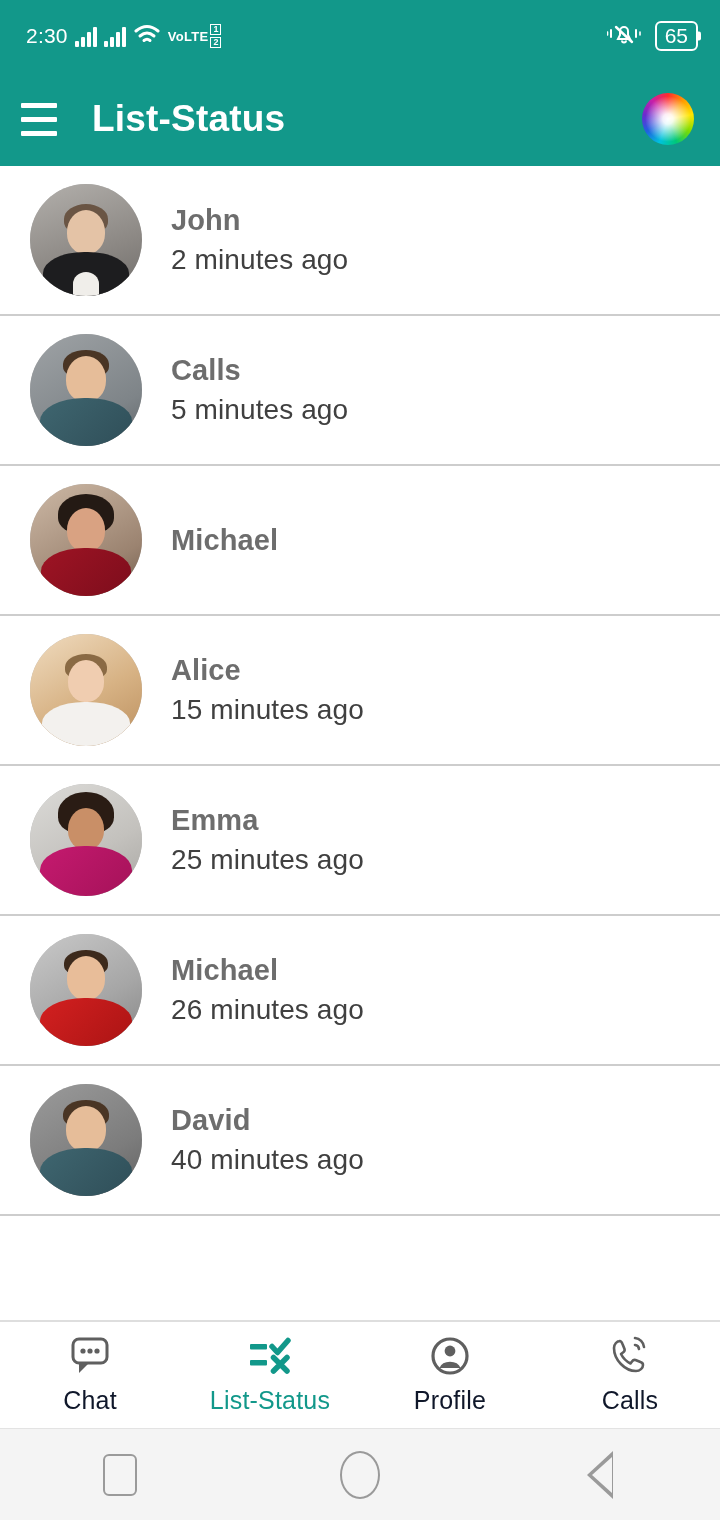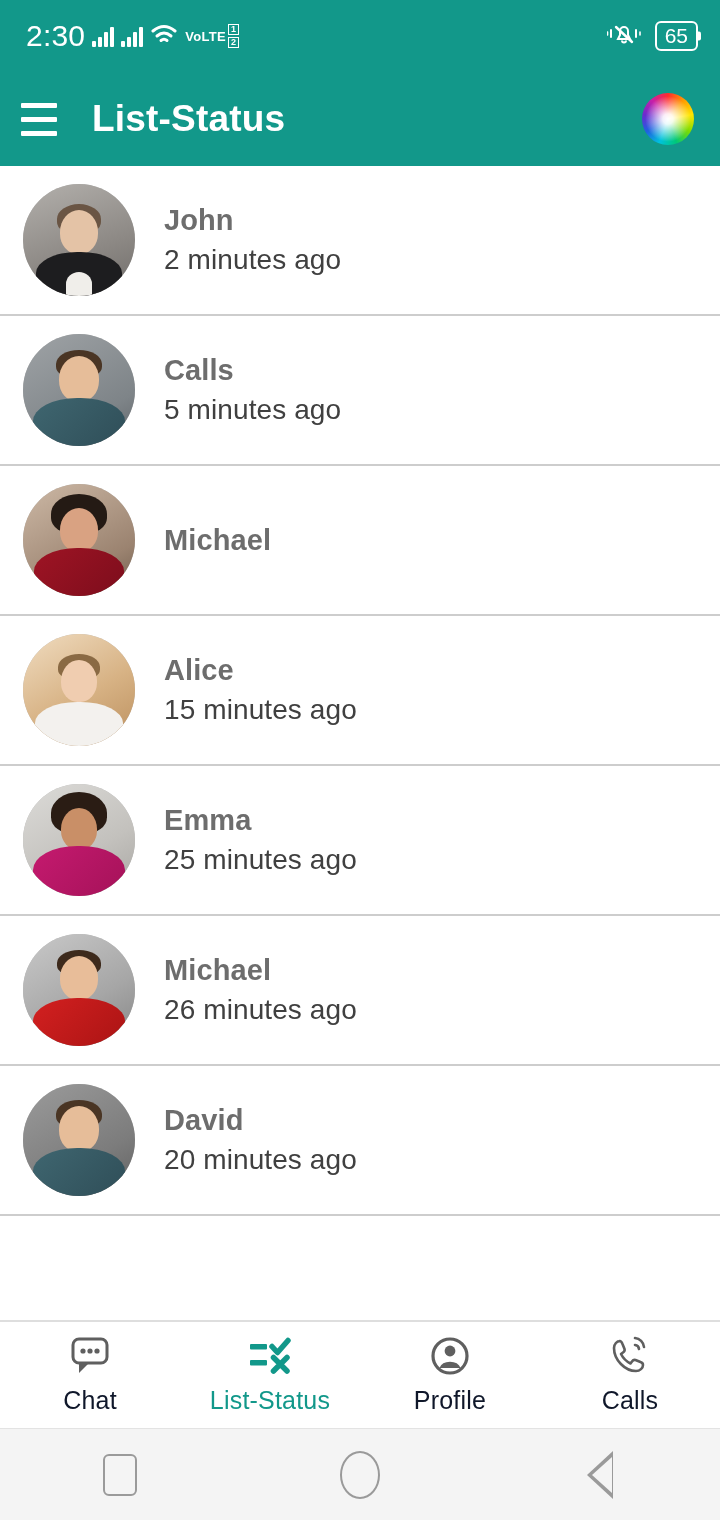--- a/index.html
+++ b/index.html
@@ -11,21 +11,21 @@
   }
   .phone { position:relative; width:720px; height:1520px; display:flex; flex-direction:column; background:#fff; }
 
   
   .statusbar {
     height:72px; background:#12988a; color:#ffffff;
     display:flex; align-items:center; padding:0 22px 0 26px;
     flex:0 0 72px;
   }
   .sb-left { display:flex; align-items:center; gap:7px; }
-  .sb-clock { font-size:30px; letter-spacing:.2px; font-weight:400; color:#ffffff; }
+  .sb-clock { font-size:21px; letter-spacing:.2px; font-weight:400; color:#ffffff; }
   .sb-right { margin-left:auto; display:flex; align-items:center; gap:14px; }
   .sig { display:flex; align-items:flex-end; gap:2px; height:22px; }
   .sig i { display:block; width:4px; background:#fff; border-radius:1px; }
   .sig i:nth-child(1){height:6px;} .sig i:nth-child(2){height:10px;}
   .sig i:nth-child(3){height:15px;} .sig i:nth-child(4){height:20px;}
   .volte { display:flex; flex-direction:row; line-height:1; font-size:13px; font-weight:bold; }
   .volte span { letter-spacing:.3px; }
   .volte-wrap { display:flex; align-items:center; gap:2px; }
   .volte-num { display:flex; flex-direction:column; gap:2px; }
   .volte-num b {
@@ -57,21 +57,21 @@
     background:
       radial-gradient(circle at 50% 50%, #ffffff 0%, rgba(255,255,255,.92) 14%, rgba(255,255,255,0) 62%),
       conic-gradient(from 0deg, #ff2d2d, #ff9c00, #ffe600, #7ddc00, #00c878, #00c2dd, #2060e0, #6a2bd0, #c81fa8, #ff2d2d);
     cursor:pointer;
   }
 
   
   .list { flex:1 1 auto; background:#fff; overflow:hidden; }
   .row {
     height:150px; display:flex; align-items:center;
-    padding-left:23px; border-bottom:2px solid #cdcdcd; background:#fff;
+    padding-left:30px; border-bottom:2px solid #cdcdcd; background:#fff;
     cursor:pointer;
   }
   .avatar {
     width:112px; height:112px; border-radius:50%; flex:0 0 112px;
     overflow:hidden; position:relative; background:#b9b9b9;
   }
   .avatar .bg { position:absolute; inset:0; }
   .avatar .head {
     position:absolute; left:50%; transform:translateX(-50%);
     border-radius:50% 50% 46% 46%;
@@ -257,21 +257,21 @@
 
     <div class="row">
       <div class="avatar">
         <div class="bg" style="background:linear-gradient(150deg,#9b9b9b,#7c7c7c 65%,#616161);"></div>
         <div class="hair" style="top:16px;width:46px;height:28px;background:#4a3524;"></div>
         <div class="head" style="top:22px;width:40px;height:46px;background:#e6bd99;"></div>
         <div class="body" style="width:92px;height:48px;background:linear-gradient(135deg,#3f6670,#2f4e58);"></div>
       </div>
       <div class="row-text">
         <div class="row-name">David</div>
-        <div class="row-time">20 minutes ago</div>
+        <div class="row-time">40 minutes ago</div>
       </div>
     </div>
 
     <div class="list-filler"></div>
   </div>
 
   <div class="bottomnav">
 
     <div class="navitem">
       <div class="navicon">

